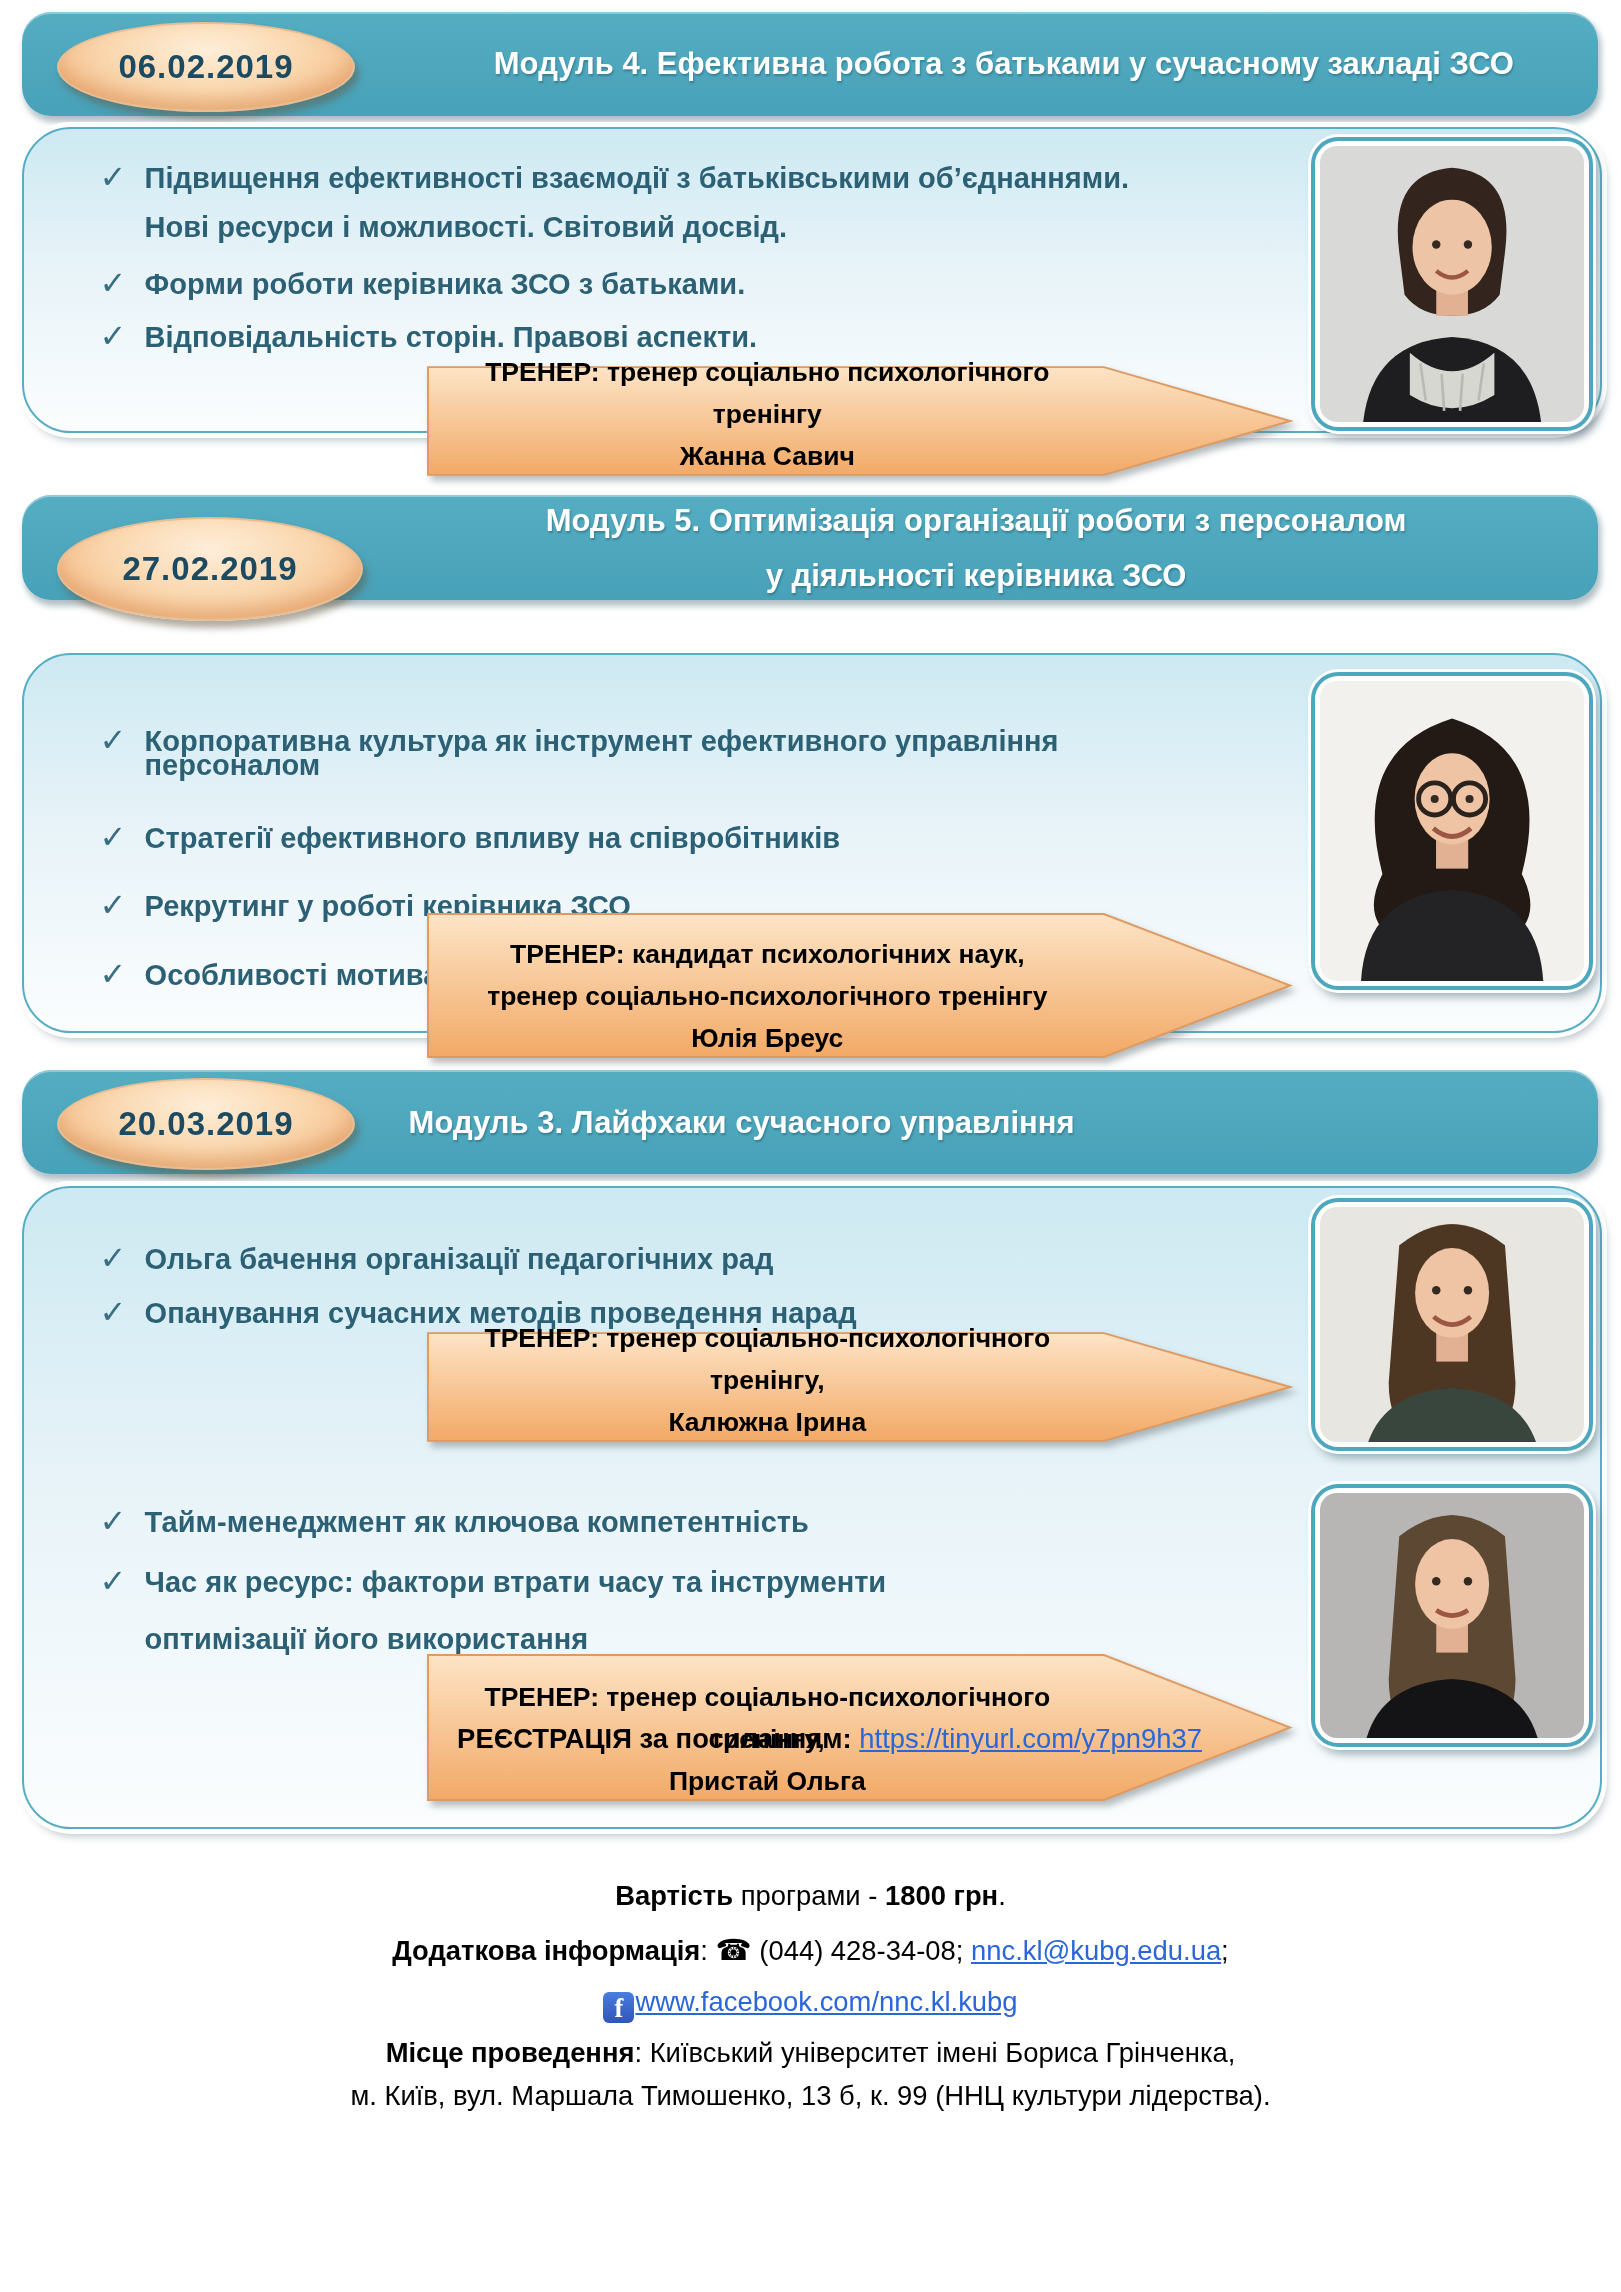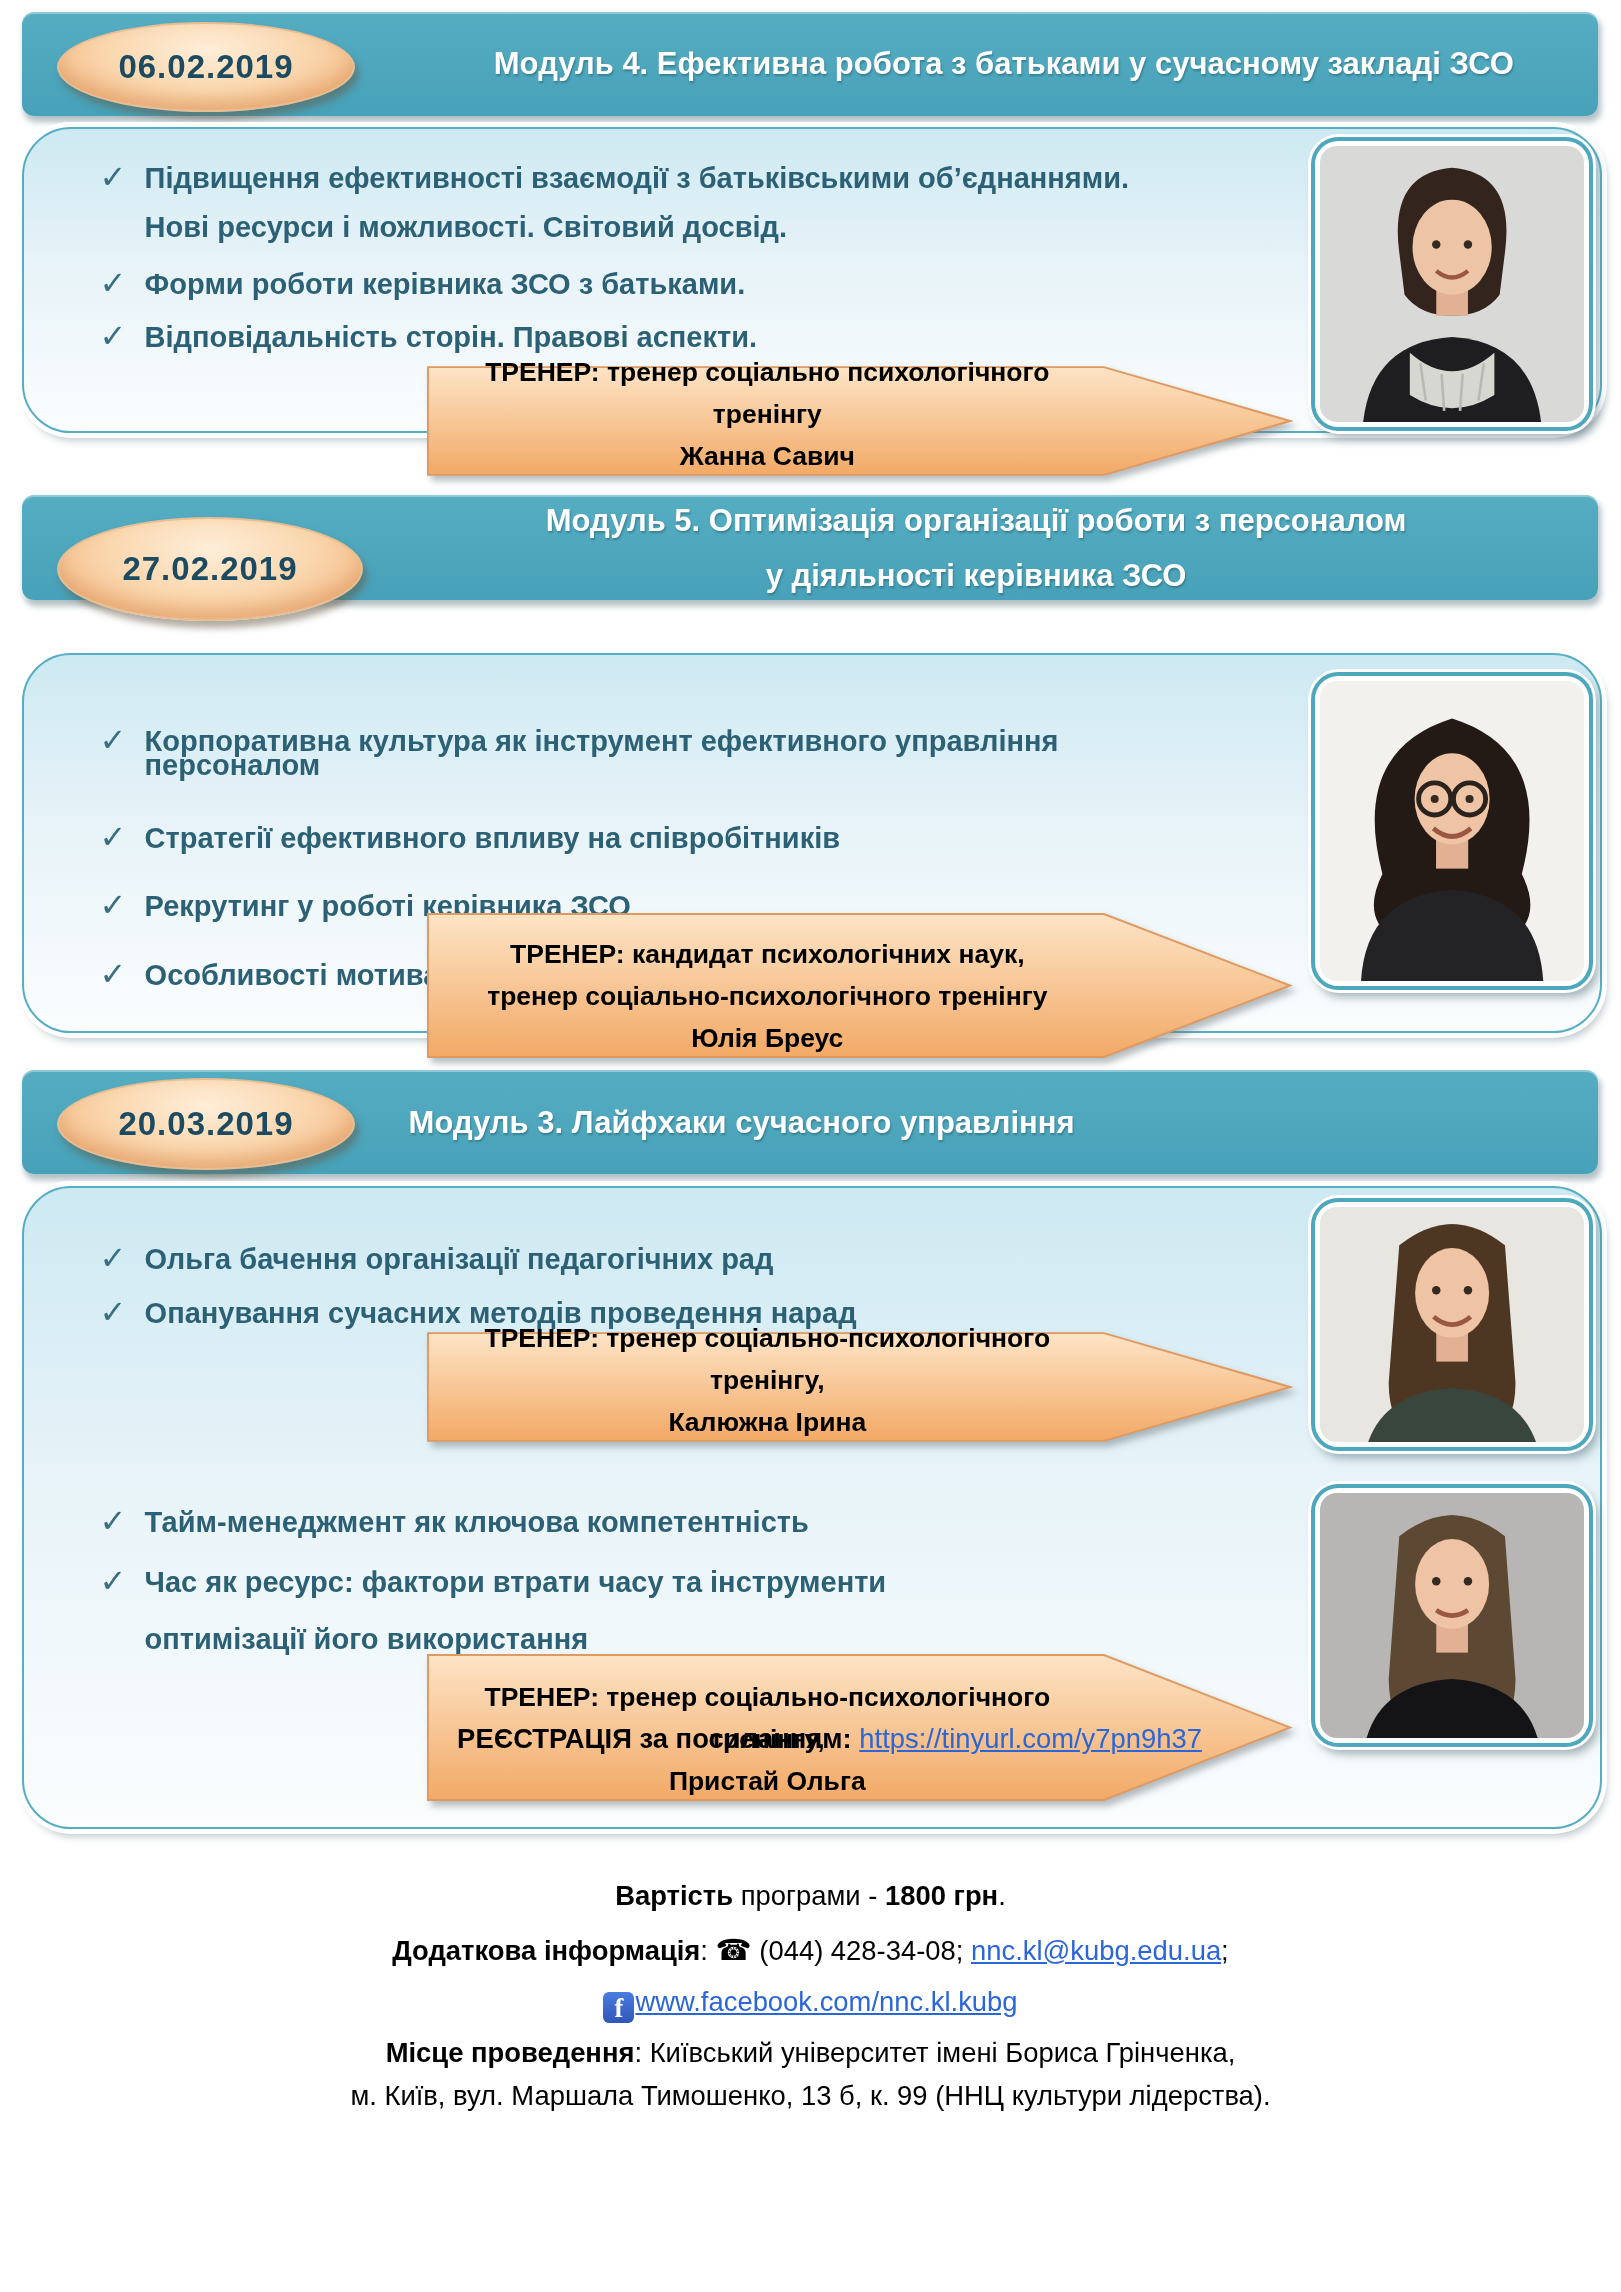--- a/index.html
+++ b/index.html
@@ -3,21 +3,21 @@
 <meta charset="utf-8">
 <style>
   html,body{margin:0;padding:0;background:#ffffff;}
   body{font-family:"Liberation Sans", sans-serif;}
   #page{position:relative;width:1621px;height:2293px;background:#ffffff;overflow:hidden;}
 
   
   .banner{
     position:absolute;left:21.6px;width:1576px;
     background:linear-gradient(#55adc2,#47a1b8);
-    border-radius:12px;
+    border-radius:29px;
     box-shadow:2.9px 5.9px 5.9px rgba(125,148,156,.6), inset 0 2px 0 rgba(255,255,255,.35);
   }
   .banner-title{
     position:absolute;top:0;height:100%;
     display:flex;flex-direction:column;justify-content:center;
     color:#ffffff;font-weight:700;font-size:31px;line-height:55px;
     text-shadow:1px 2px 2px rgba(20,60,70,.35);
   }
   .t-center{text-align:center;}
   .t-left{text-align:left;}

